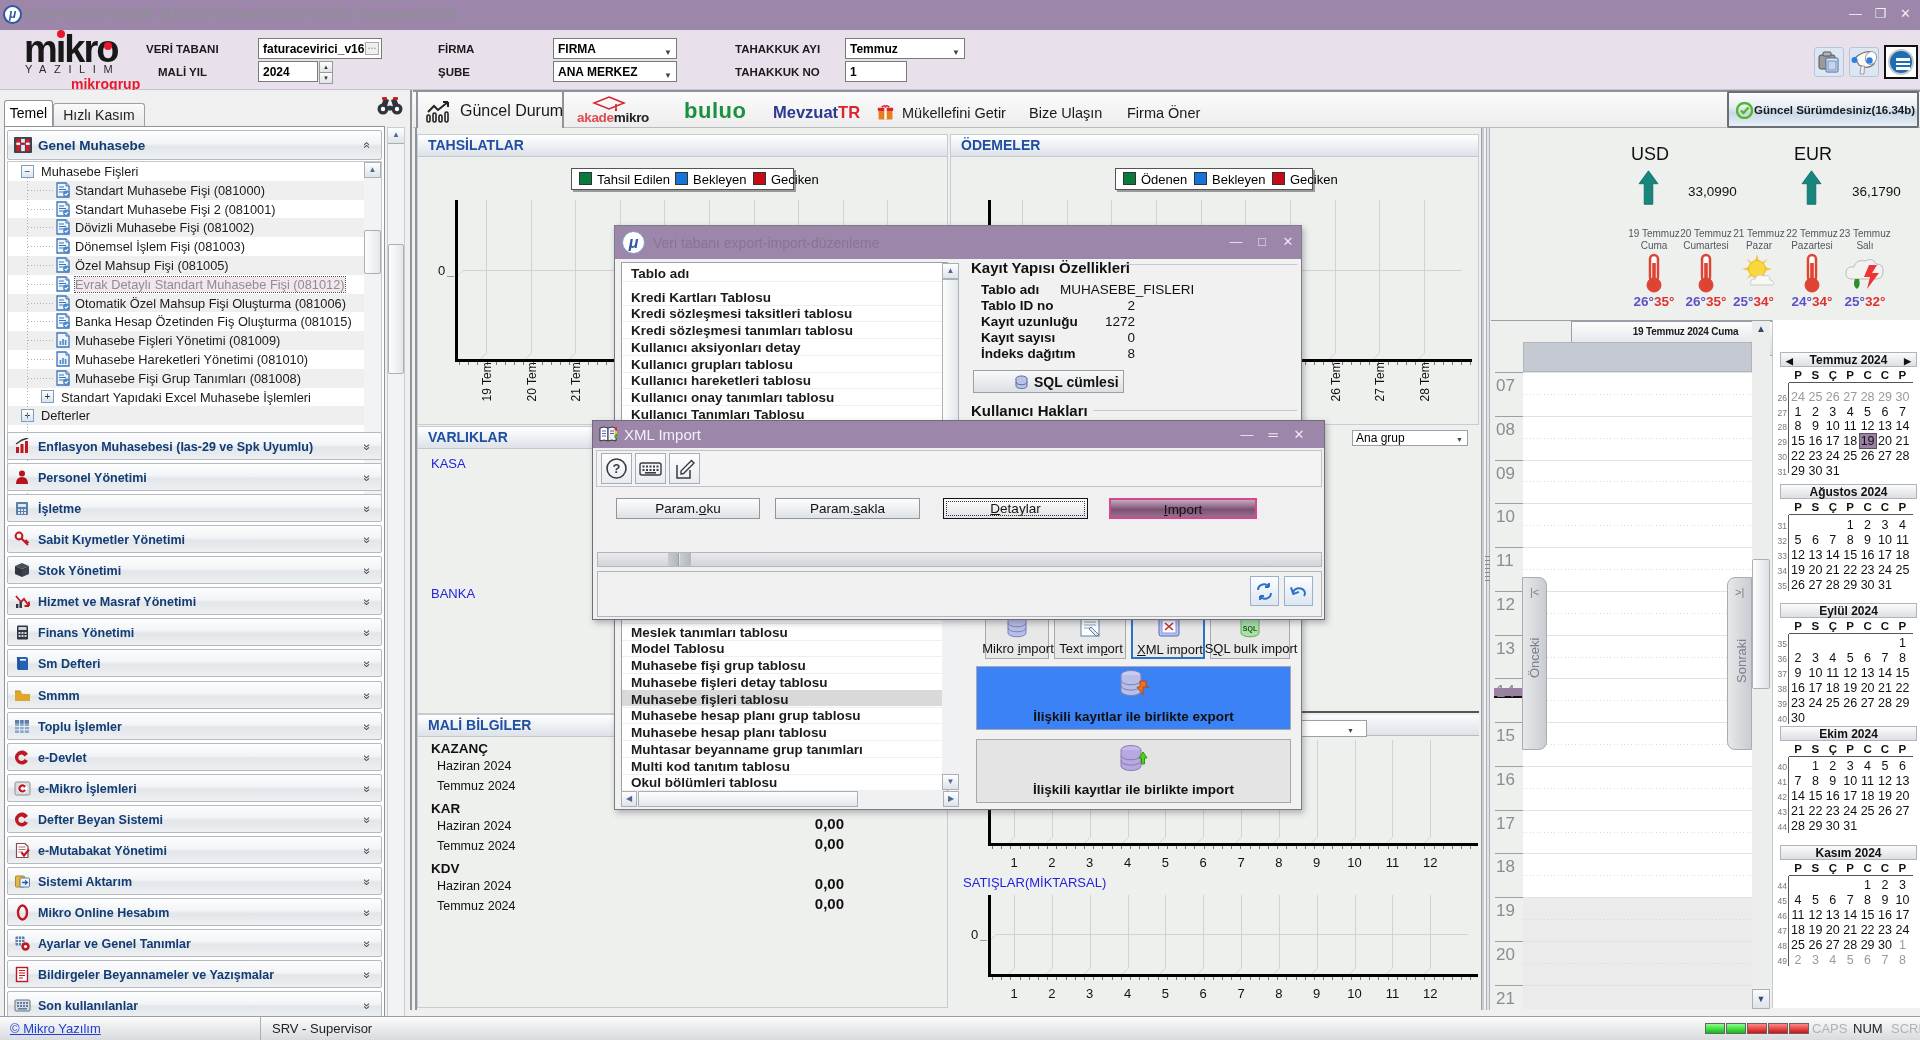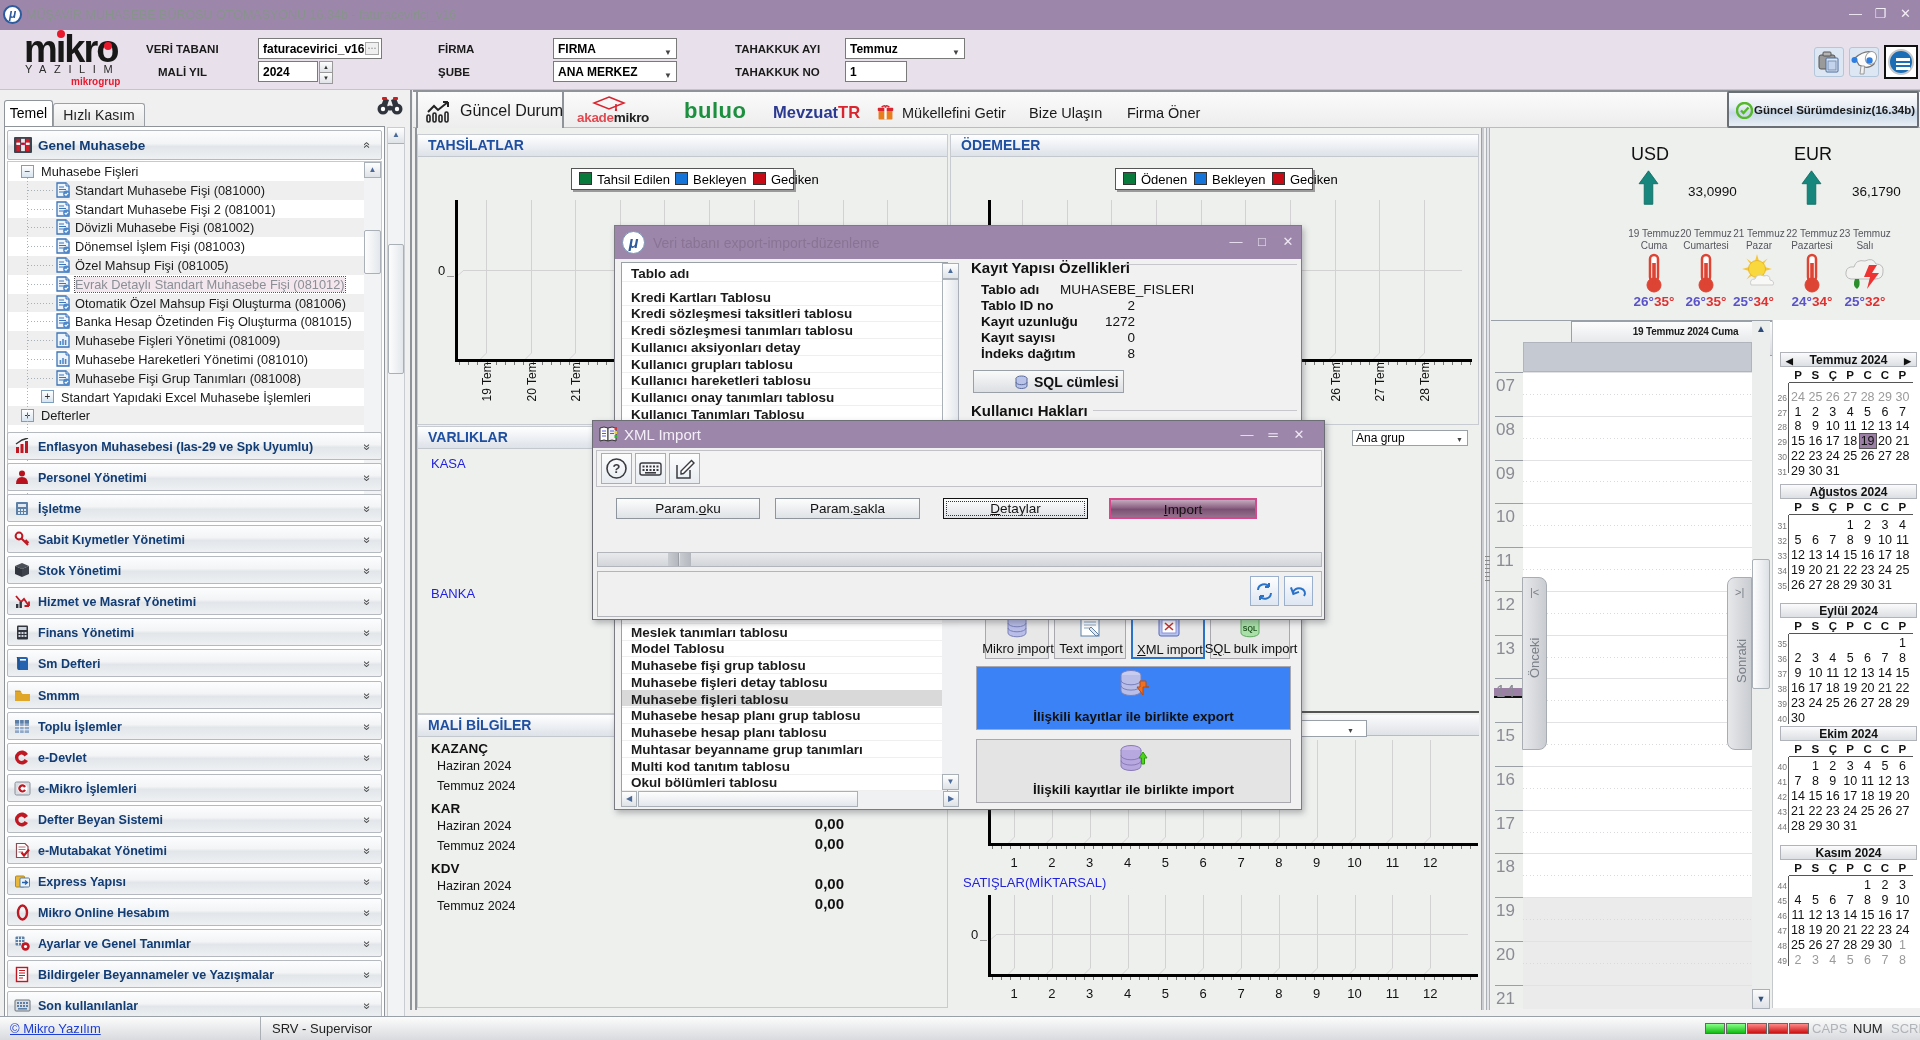--- a/index.html
+++ b/index.html
@@ -37,21 +37,21 @@
   <div class="abs" id="titlebar">
     <div class="mubtn">μ</div>
     <div class="ttext">MÜŞAVİR MUHASEBE BÜROSU OTOMASYONU 16.34b - faturacevirici_v16</div>
     <div id="winctl"><span>—</span><span>❐</span><span>✕</span></div>
   </div>
   <div class="abs" id="header">
 
     <div id="logo" style="left:24px;">
       <div style="position:absolute;left:0;top:-5px;font-weight:bold;font-size:38px;letter-spacing:-2px;color:#181818;">m<span style="position:relative;">ı<span style="position:absolute;left:1px;top:2px;width:8px;height:8px;background:#e8192c;border-radius:50%;"></span></span>kr<span style="position:relative;">o<span style="position:absolute;left:8px;top:14px;width:8px;height:8px;background:#e8192c;border-radius:50%;"></span></span></div>
       <div style="position:absolute;left:1px;top:30px;font-size:11px;letter-spacing:7.6px;color:#2a2a2a;">YAZILIM</div>
-      <div style="position:absolute;left:47px;top:43px;font-size:10px;font-weight:bold;color:#e8192c;">mikrogrup</div>
+      <div style="position:absolute;left:47px;top:43px;font-size:14px;font-weight:bold;color:#e8192c;">mikrogrup</div>
     </div>
     <div class="hlbl" style="left:146px;top:13px;">VERİ TABANI</div>
     <div class="hlbl" style="left:146px;top:36px;margin-left:12px;">MALİ YIL</div>
     <div class="hfield" style="left:258px;top:8px;width:124px;">faturacevirici_v16<span style="position:absolute;right:2px;top:3px;width:14px;height:13px;background:#f0f0f0;border:1px solid #aaa;font-size:9px;color:#555;text-align:center;line-height:11px;font-weight:normal;">⋯</span></div>
     <div class="hfield" style="left:258px;top:31px;width:60px;">2024</div>
     <div style="position:absolute;left:319px;top:31px;width:14px;height:12px;background:linear-gradient(#fdfdfd,#e0e3e7);border:1px solid #999;font-size:6px;color:#333;text-align:center;line-height:10px;">▲</div>
       <div style="position:absolute;left:319px;top:42px;width:14px;height:12px;background:linear-gradient(#fdfdfd,#e0e3e7);border:1px solid #999;font-size:6px;color:#333;text-align:center;line-height:10px;">▼</div>
     <div class="hlbl" style="left:438px;top:13px;">FİRMA</div>
     <div class="hlbl" style="left:438px;top:36px;">ŞUBE</div>
     <div class="hfield" style="left:553px;top:8px;width:124px;font-weight:bold;">FIRMA<span style="position:absolute;right:4px;top:6px;font-size:8px;color:#444;font-weight:normal;">▼</span></div>
@@ -471,21 +471,21 @@
             </svg></div>
           <div class="atext" style="top:7px;font-size:12.5px;">e-Mutabakat Yönetimi</div>
           <div class="achev" style="top:7px;transform:rotate(90deg);">»</div>
         </div>
         <div class="acc" style="left:7px;top:776.9800000000004px;width:375px;height:28px;">
           <div class="aicon" style="top:5px;"><svg width="17" height="17" viewBox="0 0 17 17">
               <rect x="1.5" y="3" width="9" height="11" rx="1" fill="#e8b73c" stroke="#b08820"></rect>
               <rect x="6" y="5" width="9.5" height="9" rx="1" fill="#eef3f8" stroke="#5b7fa6"></rect>
               <path d="M8 9.5 L13 9.5 M11 7.5 L13.5 9.5 L11 11.5" stroke="#2563b0" stroke-width="1.3" fill="none"></path>
             </svg></div>
-          <div class="atext" style="top:7px;font-size:12.5px;">Express Yapısı</div>
+          <div class="atext" style="top:7px;font-size:12.5px;">Sistemi Aktarım</div>
           <div class="achev" style="top:7px;transform:rotate(90deg);">»</div>
         </div>
         <div class="acc" style="left:7px;top:808.0500000000004px;width:375px;height:28px;">
           <div class="aicon" style="top:5px;"><svg width="17" height="17" viewBox="0 0 17 17">
               <ellipse cx="8.5" cy="8.5" rx="4.5" ry="7" fill="none" stroke="#c01823" stroke-width="2.4"></ellipse>
             </svg></div>
           <div class="atext" style="top:7px;font-size:12.5px;">Mikro Online Hesabım</div>
           <div class="achev" style="top:7px;transform:rotate(90deg);">»</div>
         </div>
         <div class="acc" style="left:7px;top:839.1200000000005px;width:375px;height:28px;">

